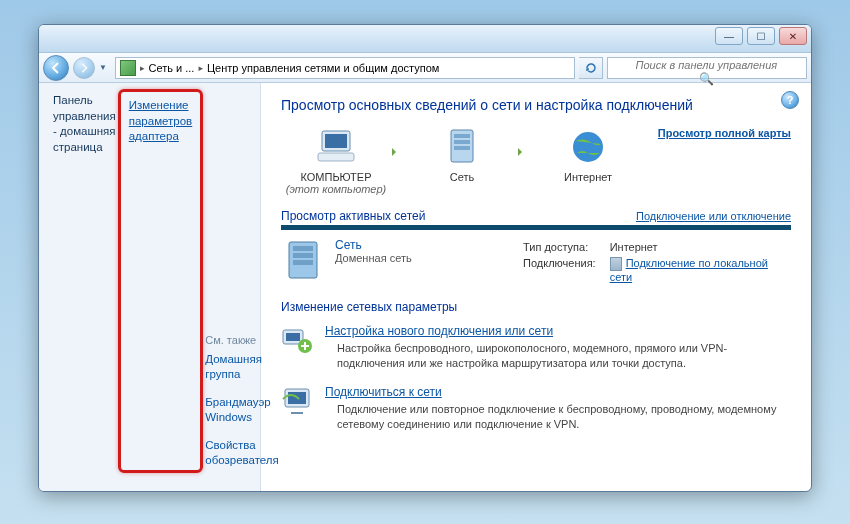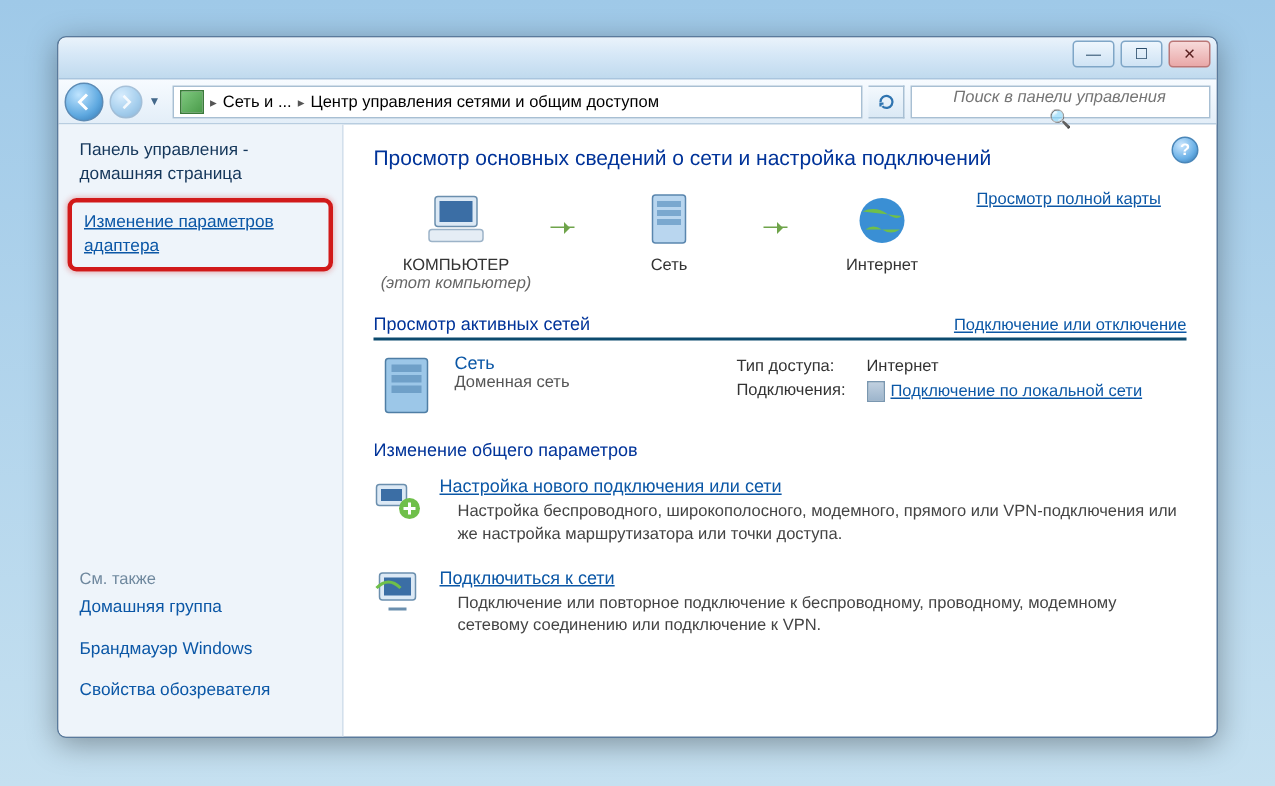--- a/index.html
+++ b/index.html
@@ -78,26 +78,26 @@
   .searchbox {
     width:200px; height:22px; border:1px solid #a8bfd3;
     background:#fff; display:flex; align-items:center; padding:0 4px;flex-direction:column;
   }
   .searchbox input { flex:1; border:none; outline:none; font-size:11px; color:#888; font-style:italic;}
   .searchbox .sicon { color:#6a8fb0; font-size:12px;}
   .content {
     display:flex; height: calc(100% - 58px);
   }
   .sidebar {
-    width:190px;
+    width:222px;
     background:#eef4fa;
     border-right:1px solid #d3e0ec;
     padding:10px 14px;
     position:relative;
-    display:flex; flex-direction:column;
+    display:flex; flex-direction:row;gap:10px;
   }
   .sidebar a, .sidebar .static {
     display:block; color:#0b57a6; font-size:11.5px;
     text-decoration:none; margin-bottom:12px; line-height:1.35;
   }
   .sidebar .heading { color:#14365a; font-size:11.5px;}
   .sidebar .highlighted {
     border:3px solid #d11a1a; border-radius:6px;
     padding:6px 8px; margin: -4px -8px 8px -8px;
     box-shadow: 0 0 4px rgba(209,26,26,0.4);
@@ -114,24 +114,24 @@
     background:radial-gradient(circle at 35% 30%,#cde8ff,#6ab0e6 60%,#2f74b0);
     border:1px solid #4a86b8; color:#fff; font-weight:bold;
     display:flex;align-items:center;justify-content:center; font-size:11px;
   }
   h1 { font-size:14px; color:#003399; font-weight:normal; margin:0 0 14px 0;}
   .netmap { display:flex; align-items:flex-start; gap:8px; margin-bottom:14px;}
   .netnode { text-align:center; width:110px; font-size:11px; color:#333;}
   .netnode .sub { color:#666;font-style:italic;}
   .netline { flex:1; border-top:1px solid #6fa44a; margin-top:24px; position:relative;}
   .netline::after{content:""; position:absolute; right:-1px; top:-4px; border:4px solid transparent; border-left-color:#6fa44a;}
-  .maplink { font-size:11px; color:#0b57a6; text-align:left; width:140px;}
+  .maplink { font-size:11px; color:#0b57a6; text-align:right; width:140px;font-weight:bold;}
   .icon-box { width:48px;height:40px; margin:0 auto 4px; display:flex; align-items:center; justify-content:center;}
   .computer-icon svg, .server-icon svg, .globe-icon svg, .setup-icon svg, .connect-icon svg { display:block;}
-  .section-row { display:flex; justify-content:space-between; align-items:baseline; border-bottom:2px solid #0c4a6e; margin-bottom:8px;}
+  .section-row { display:flex; justify-content:space-between; align-items:baseline; border-bottom:5px solid #0c4a6e; margin-bottom:8px;}
   .section-title { font-size:12px; color:#003399; padding-bottom:2px;}
   .section-link { font-size:11px; color:#0b57a6;}
   .active-net { display:flex; gap:14px; margin-bottom:14px;}
   .an-left { display:flex; gap:10px; width:220px;}
   .an-icon { width:44px; height:44px; }
   .an-name { color:#0b57a6; font-size:12px;}
   .an-type { color:#555; font-size:11px;}
   .an-right { flex:1; font-size:11px;}
   .an-right table td { padding:1px 6px; vertical-align:top;}
   .an-right .label { color:#333;}
@@ -274,21 +274,21 @@
             <tr>
               <td class="label">Подключения:</td>
               <td><span class="plug"></span><a href="#">Подключение по локальной сети</a></td>
             </tr>
           </tbody>
             </table>
         </div>
       </div>
 
       <div class="section-row" style="border:none;">
-        <div class="section-title">Изменение общего параметров</div>
+        <div class="section-title">Изменение сетевых параметры</div>
       </div>
 
       <div class="tasks">
         <div class="task">
           <div class="ticon setup-icon">
             <svg width="32" height="32">
                 <rect x="2" y="6" width="20" height="14" rx="2" fill="#dce9f5" stroke="#6b8fae"></rect>
                 <rect x="5" y="9" width="14" height="8" fill="#3b6ea5"></rect>
                 <circle cx="24" cy="22" r="7" fill="#6fbf4a"></circle>
                 <path d="M24 18v8M20 22h8" stroke="#fff" stroke-width="2"></path>

